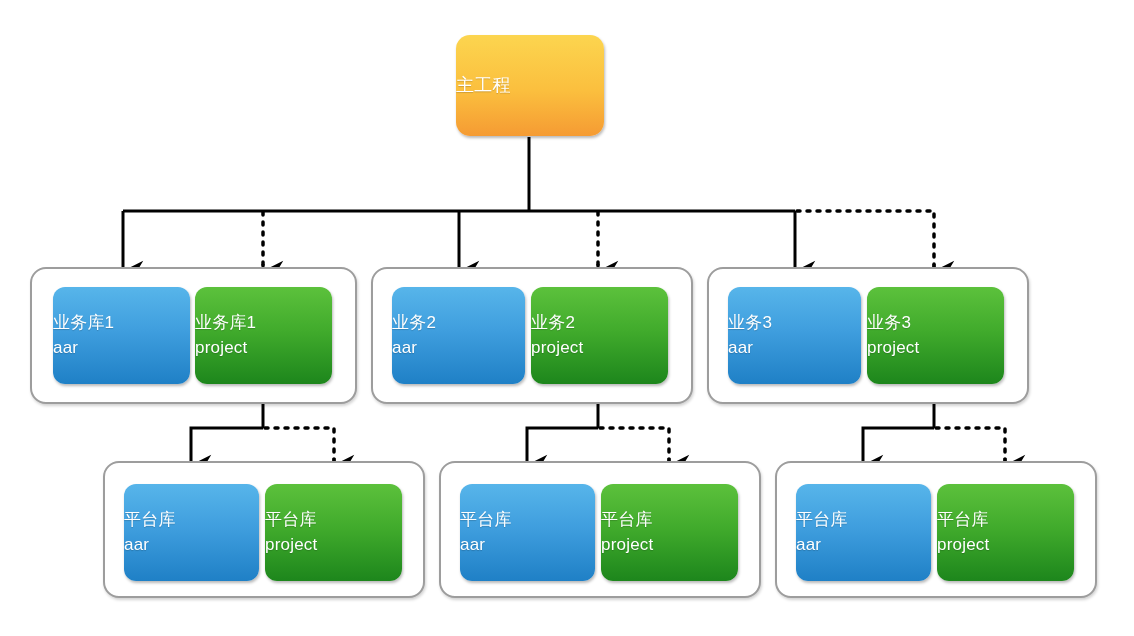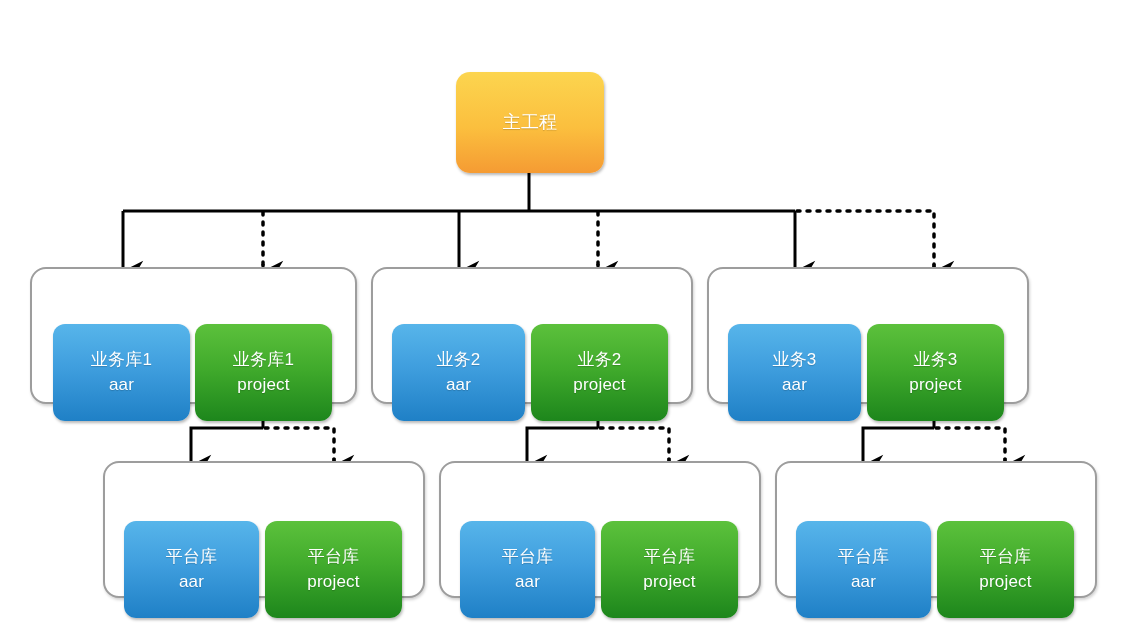--- a/index.html
+++ b/index.html
@@ -32,30 +32,29 @@
     border: 2px solid #9d9d9d;
     border-radius: 16px;
     box-shadow: 1px 2px 3px rgba(0,0,0,0.18);
   }
   .node {
     position: absolute;
     box-sizing: border-box;
     border-radius: 12px;
     display: flex;
     flex-direction: column;
-    align-items: center;
+    align-items: flex-start;
     justify-content: center;
     color: #ffffff;
     font-size: 17px;
     line-height: 1.45;
     text-align: center;
     letter-spacing: 0.2px;
     box-shadow: 1px 2px 3px rgba(0,0,0,0.28);
     text-shadow: 0 1px 1px rgba(0,0,0,0.18);
-    margin-top: 37px;
   }
   .node .l1, .node .l2 { display: block; white-space: nowrap; }
   .node-root {
     background: linear-gradient(180deg, #fcd54f 0%, #fbbf3e 55%, #f59b33 100%);
     border-radius: 14px;
     font-size: 18px;
   }
   .node-aar {
     background: linear-gradient(180deg, #57b5ea 0%, #3f9ede 45%, #1f80c6 100%);
   }

